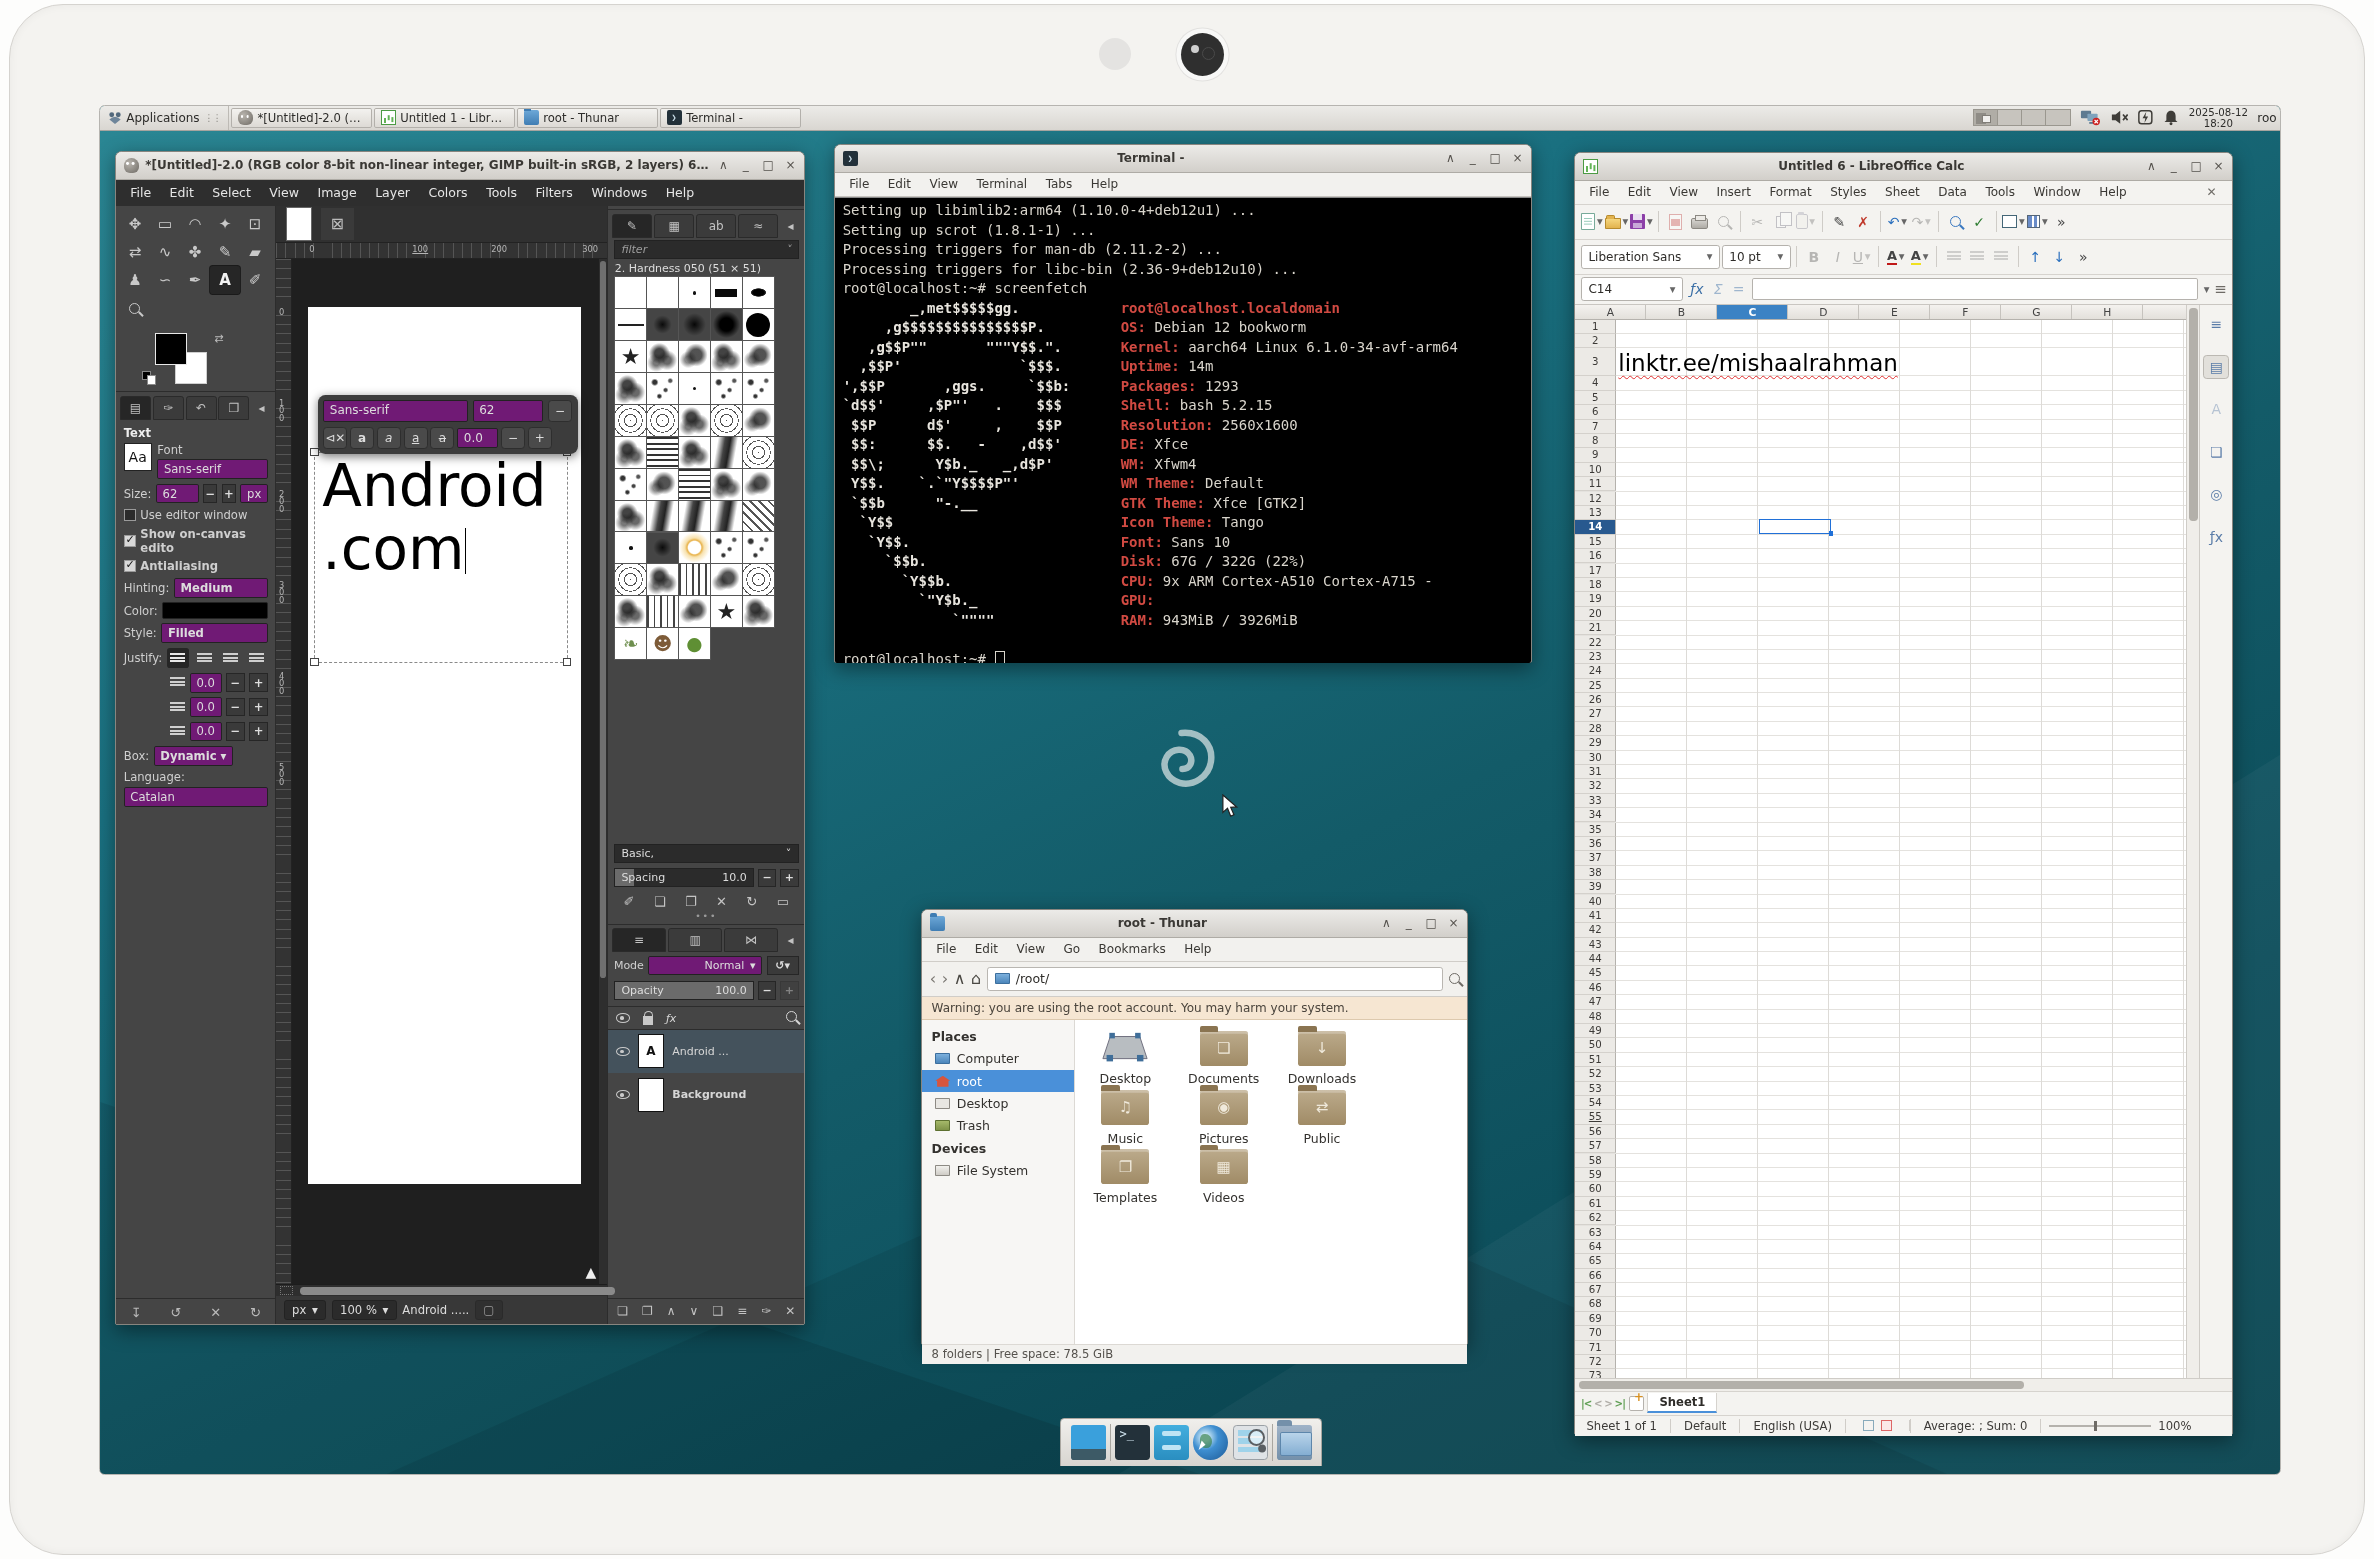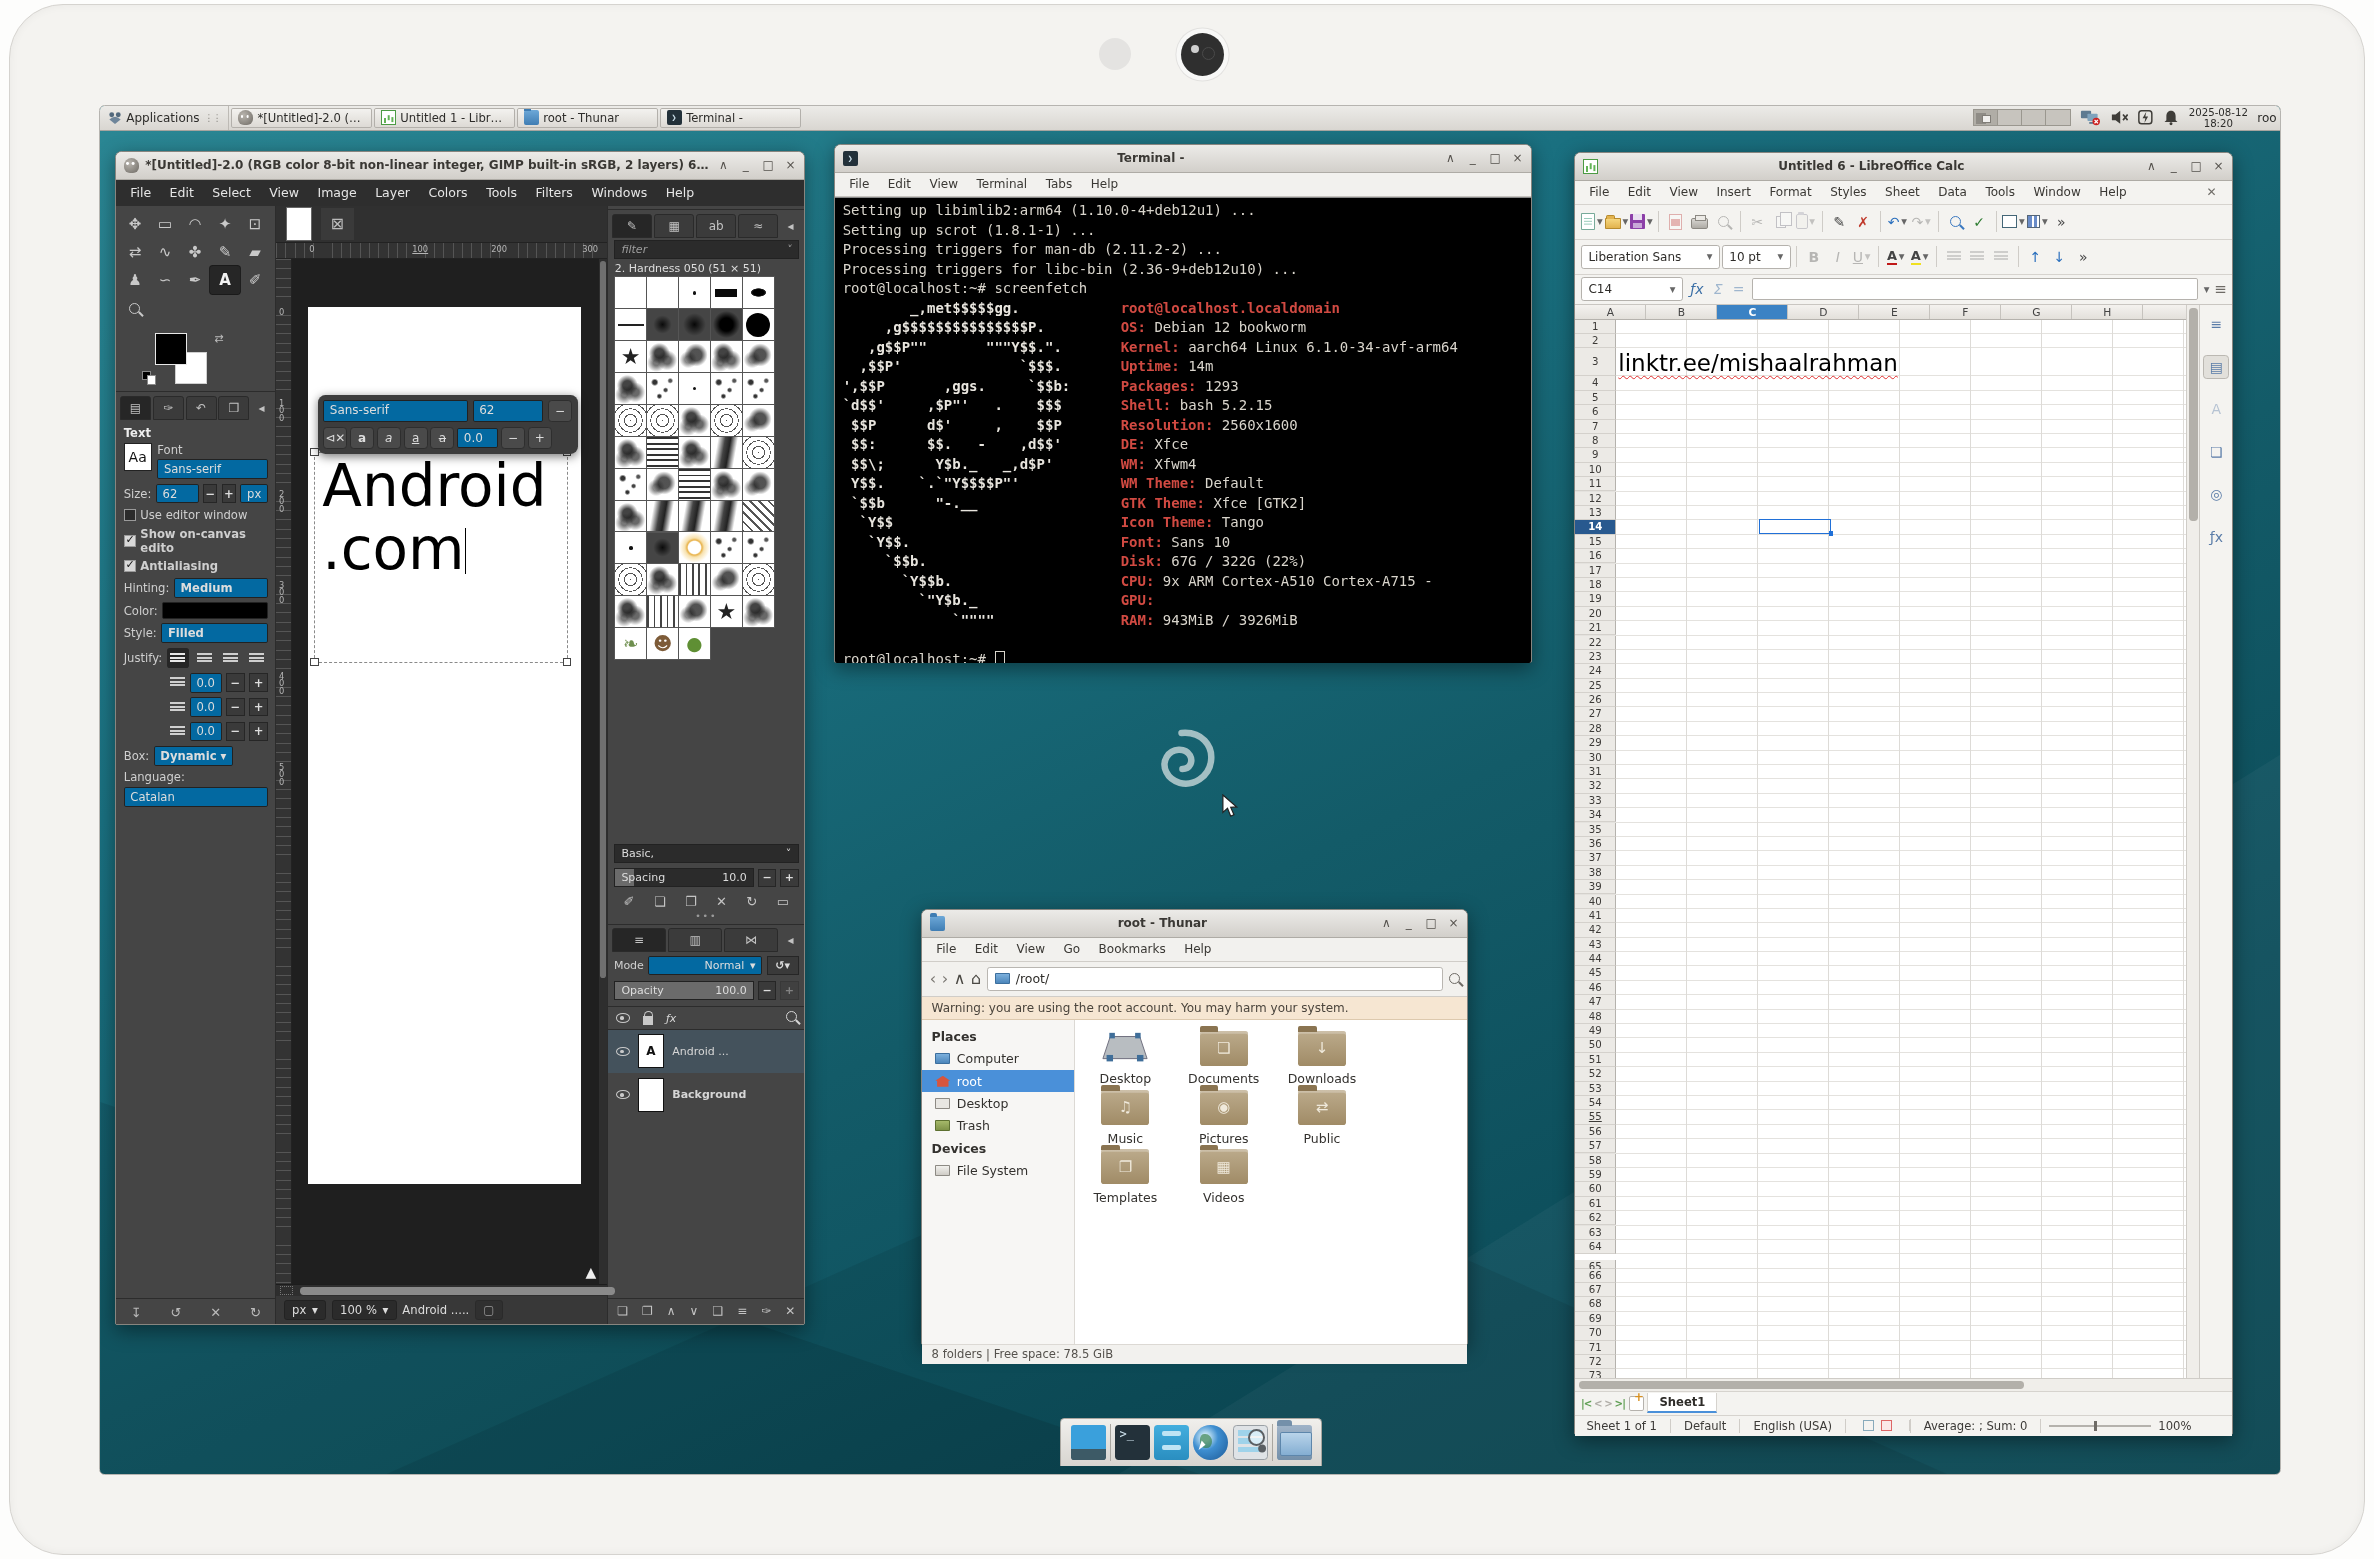--- a/index.html
+++ b/index.html
@@ -66,21 +66,21 @@
   .mini { position:absolute; left:3.7px; top:41px; width:9.3px; height:9.3px; background:#000; border:0.9px solid #888; }
   .mini::after { content:""; position:absolute; left:3.7px; top:3.7px; width:7.4px; height:7.4px; background:#fff; border:0.9px solid #888; }
   .dtabs { display:flex; gap:1.9px; padding:3.7px 3.7px 0; border-top:0.9px solid #2c2c2c; margin-top:3.7px; }
   .dtab { flex:1; height:24px; background:#3b3b3b; border:0.9px solid #2a2a2a; border-radius:2.8px 2.8px 0 0; display:flex; align-items:center; justify-content:center; color:#c2c2c2; font-size:12px; }
   .dtab.sel { background:#262626; }
   .dtab.arr { flex:0 0 20.4px; background:none; border:none; }
   .g-opts { padding:3.7px 7.4px; }
   .g-title { font-weight:bold; color:#eee; margin:1.9px 0 3.7px; }
   .fontrow { display:flex; gap:5.6px; align-items:flex-start; }
   .aa { width:28px; height:28px; background:#fff; color:#111; font-size:14px; display:flex; align-items:center; justify-content:center; border:0.9px solid #222; }
-  .fld { background:#0369a1; border:0.9px solid #222; color:#ddd; padding:1.9px 5.6px; border-radius:1.9px; }
+  .fld { background:#701a75; border:0.9px solid #222; color:#ddd; padding:1.9px 5.6px; border-radius:1.9px; }
   .row { display:flex; align-items:center; gap:4.6px; margin:4.6px 0; }
   .chk { width:12px; height:12px; border:0.9px solid #9a9a9a; background:#2b2b2b; display:inline-block; position:relative; flex:none; }
   .chk.on { background:#d8d8d8; }
   .chk.on::after { content:"✓"; position:absolute; left:0.9px; top:-2.8px; color:#111; font-size:11px; font-weight:bold; }
   .lbl2 { color:#cfcfcf; }
   .bold { font-weight:bold; }
   .sbtn { width:18.6px; height:18.6px; display:flex; align-items:center; justify-content:center; background:#3a3a3a; border:0.9px solid #262626; color:#ddd; font-weight:bold; }
   .jbar { width:15px; height:11px; background:repeating-linear-gradient(#cfcfcf 0 1.9px,transparent 1.9px 3.7px); }
   .jbtn { width:24px; height:20.4px; display:flex; align-items:center; justify-content:center; border-radius:2.8px; }
   .jbtn.sel { background:#262626; }
@@ -1244,21 +1244,21 @@
               <div class="rrow" style="height: 14.4px;">
                 <div class="gut" style="line-height: 14.4px;">62</div>
               </div>
               <div class="rrow" style="height: 14.4px;">
                 <div class="gut" style="line-height: 14.4px;">63</div>
               </div>
               <div class="rrow" style="height: 14.4px;">
                 <div class="gut" style="line-height: 14.4px;">64</div>
               </div>
               <div class="rrow" style="height: 14.4px;">
-                <div class="gut" style="line-height: 14.4px; margin-top: 6px;">65</div>
+                <div class="gut" style="line-height: 14.4px;">65</div>
               </div>
               <div class="rrow" style="height: 14.4px;">
                 <div class="gut" style="line-height: 14.4px;">66</div>
               </div>
               <div class="rrow" style="height: 14.4px;">
                 <div class="gut" style="line-height: 14.4px;">67</div>
               </div>
               <div class="rrow" style="height: 14.4px;">
                 <div class="gut" style="line-height: 14.4px;">68</div>
               </div>

